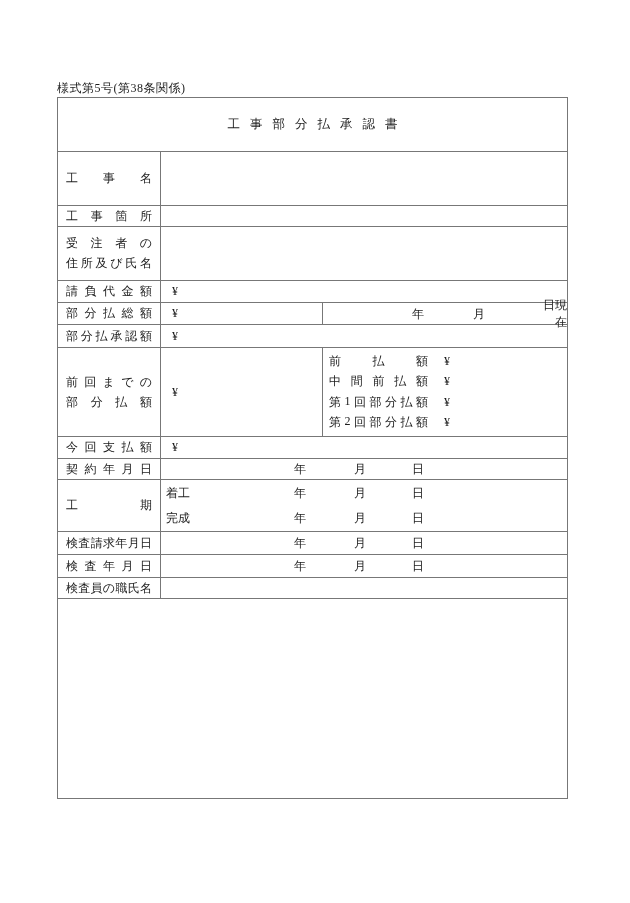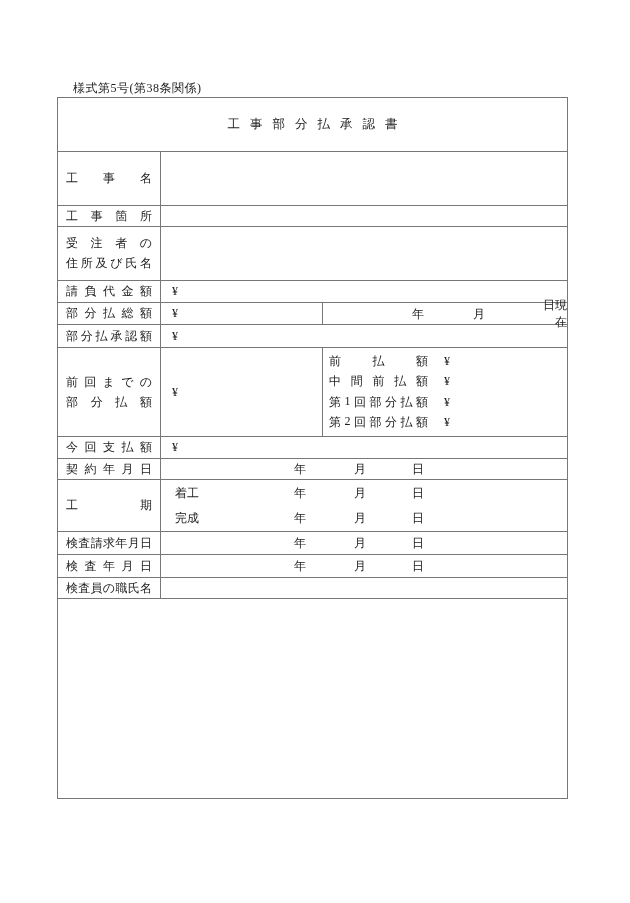--- a/index.html
+++ b/index.html
@@ -9,21 +9,21 @@
   *{margin:0;padding:0;box-sizing:border-box;}
   html,body{background:#ffffff;}
   body{
     width:630px;height:903px;position:relative;
     font-family:"Liberation Serif","DejaVu Serif",serif;
     color:var(--ink);font-size:12px;
   }
   .page{position:absolute;inset:0;background:#fff;}
 
   .form-number{
-    position:absolute;left:57px;top:80px;font-size:12px;letter-spacing:0.5px;margin-left:16px;
+    position:absolute;left:57px;top:80px;font-size:12px;letter-spacing:0.5px;
   }
 
   .tbl{
     position:absolute;left:57px;top:97px;width:511px;height:702px;
     border:1px solid var(--line);background:#fff;
   }
   .row{display:flex;align-items:stretch;}
   .row + .row{border-top:1px solid var(--line);}
   .r1{height:53px;align-items:center;justify-content:center;}
   .r2{height:54px;}
@@ -61,21 +61,21 @@
   .val-right{
     flex:1;border-left:1px solid var(--line);position:relative;
   }
 
   .dspan{position:absolute;top:50%;transform:translateY(-50%);}
   .dy{left:133px;} .dm{left:193px;} .dd{left:251px;}
   .ty{left:89px;}  .tm{left:150px;} .td{left:210px;text-align:right;}
 
   .period-col{flex:1;display:flex;flex-direction:column;justify-content:center;}
   .period-line{position:relative;height:25px;display:flex;align-items:center;}
-  .period-label{position:absolute;left:14px;top:50%;transform:translateY(-50%);}
+  .period-label{position:absolute;left:5px;top:50%;transform:translateY(-50%);}
 
   .breakdown{
     display:flex;flex-direction:column;justify-content:space-around;
     height:100%;padding:3px 0 3px 6px;
   }
   .sub-line{display:flex;align-items:center;height:20px;}
   .sub-lab{width:99px;}
   .sub-yen{margin-left:16px;}
 </style>
 </head>

